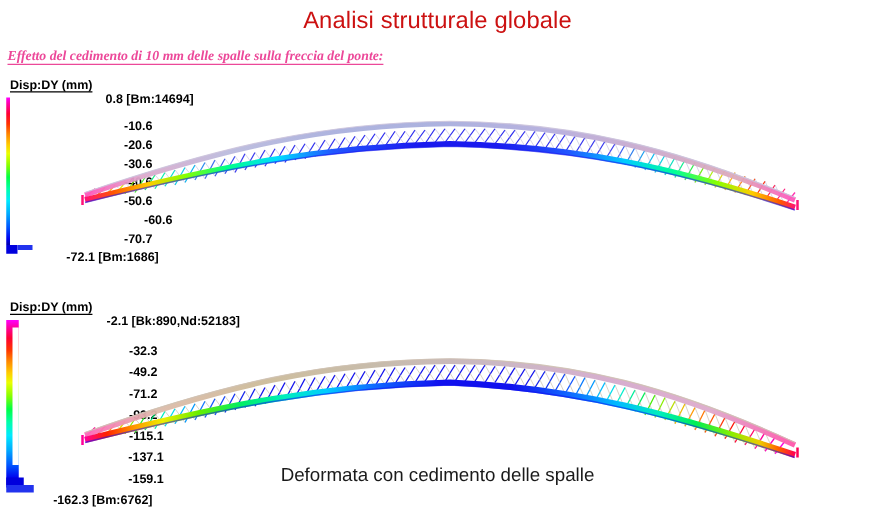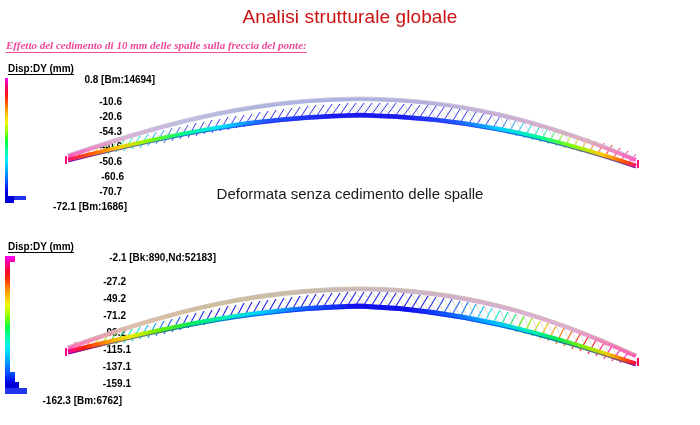--- a/index.html
+++ b/index.html
@@ -169,24 +169,24 @@
   <div class="colorbar" id="colorbar-1">
     <div class="strip"></div>
     <div class="foot"></div>
     <div class="foot2"></div>
   </div>
 
   <div class="ticks" id="ticks-1">
     <div class="tick endcap" style="top:14px;  left:0; width:155px;">0.8 [Bm:14694]</div>
     <div class="tick" style="top:36px;  left:0; width:122px;">-10.6</div>
     <div class="tick" style="top:51px;  left:0; width:122px;">-20.6</div>
-    <div class="tick" style="top:66px;  left:0; width:122px;">-54.3</div>
+    <div class="tick" style="top:66px;  left:0; width:122px;">-30.6</div>
     <div class="tick" style="top:81px;  left:0; width:122px;">-40.6</div>
     <div class="tick" style="top:96px;  left:0; width:122px;text-align:right;">-50.6</div>
-    <div class="tick" style="top:111px; left:2px; width:122px;text-align:right;">-60.6</div>
+    <div class="tick" style="top:111px; left:16px; width:122px;text-align:right;">-60.6</div>
     <div class="tick" style="top:126px; left:0; width:122px;">-70.7</div>
     <div class="tick endcap" style="top:141px; left:0; width:127px;">-72.1 [Bm:1686]</div>
   </div>
 
   <div class="bridge-wrap" id="bridge-wrap-1">
     <svg viewBox="0 0 600 118" width="600" height="118" xmlns="http://www.w3.org/2000/svg">
       <defs>
         <linearGradient id="archGrad1" x1="0" y1="0" x2="1" y2="0">
           <stop offset="0.00" stop-color="#ff1177"></stop>
           <stop offset="0.04" stop-color="#ff5500"></stop>
@@ -377,37 +377,36 @@
       <path d="M8,82 C120,44 200,26 300,25 C400,26 480,46 576,86" fill="none" stroke="#ccc4dd" stroke-width="1" opacity="0.9"></path>
 
       <path d="M8,88 C120,60 200,45 300,43 C400,45 480,62 576,94" fill="none" stroke="url(#archGrad1)" stroke-width="4.6"></path>
       <path d="M8,90 C120,62 200,47 300,45 C400,47 480,64 576,96" fill="none" stroke="#1a1aee" stroke-width="1.2" opacity="0.6"></path>
 
       <path d="M6,84 L6,92" stroke="#ff1177" stroke-width="2"></path>
       <path d="M578,88 L578,96" stroke="#ff1177" stroke-width="2"></path>
     </svg>
   </div>
 
-  <div class="plot-caption">Deformata senza cedimento delle spalle</div>
 </div>
 
 <div class="plot-panel" id="plot-panel-2">
 
   <div class="legend-header">Disp:DY (mm)</div>
 
   <div class="colorbar" id="colorbar-2">
     <div class="strip"></div>
     <div class="notch"></div>
     <div class="foot"></div>
     <div class="foot2"></div>
   </div>
 
   <div class="ticks" id="ticks-2">
-    <div class="tick endcap" style="top:14px;  left:0; width:192px;padding-left:24px;">-2.1 [Bk:890,Nd:52183]</div>
-    <div class="tick" style="top:38px;  left:0; width:126px;">-27.2</div>
+    <div class="tick endcap" style="top:14px;  left:0; width:192px;">-2.1 [Bk:890,Nd:52183]</div>
+    <div class="tick" style="top:38px;  left:0; width:126px;">-32.3</div>
     <div class="tick" style="top:55px;  left:0; width:126px;">-49.2</div>
     <div class="tick" style="top:72px;  left:0; width:126px;">-71.2</div>
     <div class="tick" style="top:89px;  left:0; width:126px;">-93.2</div>
     <div class="tick" style="top:106px; left:0; width:131px;">-115.1</div>
     <div class="tick" style="top:123px; left:0; width:131px;">-137.1</div>
     <div class="tick" style="top:140px; left:0; width:131px;">-159.1</div>
     <div class="tick endcap" style="top:157px; left:0; width:122px;">-162.3 [Bm:6762]</div>
   </div>
 
   <div class="bridge-wrap" id="bridge-wrap-2">
@@ -595,13 +594,14 @@
       <path d="M8,88 C120,48 200,30 300,29 C400,30 480,52 576,96" fill="none" stroke="#cfc2b4" stroke-width="1" opacity="0.9"></path>
 
       <path d="M8,94 C120,66 200,50 300,48 C400,52 480,74 576,106" fill="none" stroke="url(#archGrad2)" stroke-width="5"></path>
       <path d="M8,96 C120,68 200,52 300,50 C400,54 480,76 576,108" fill="none" stroke="#1111ee" stroke-width="1.2" opacity="0.55"></path>
 
       <path d="M6,90 L6,98" stroke="#ff0099" stroke-width="2"></path>
       <path d="M578,100 L578,108" stroke="#ff0055" stroke-width="2"></path>
     </svg>
   </div>
 
+  <div class="plot-caption">Deformata con cedimento delle spalle</div>
 </div>
 
 </body></html>

